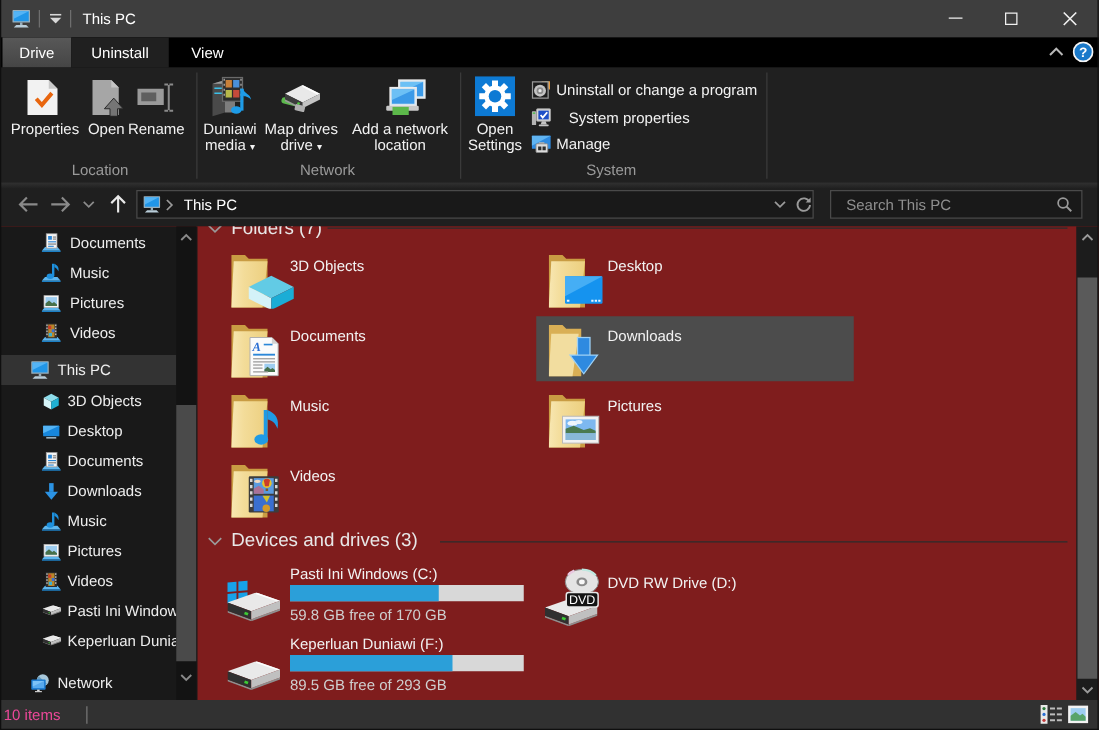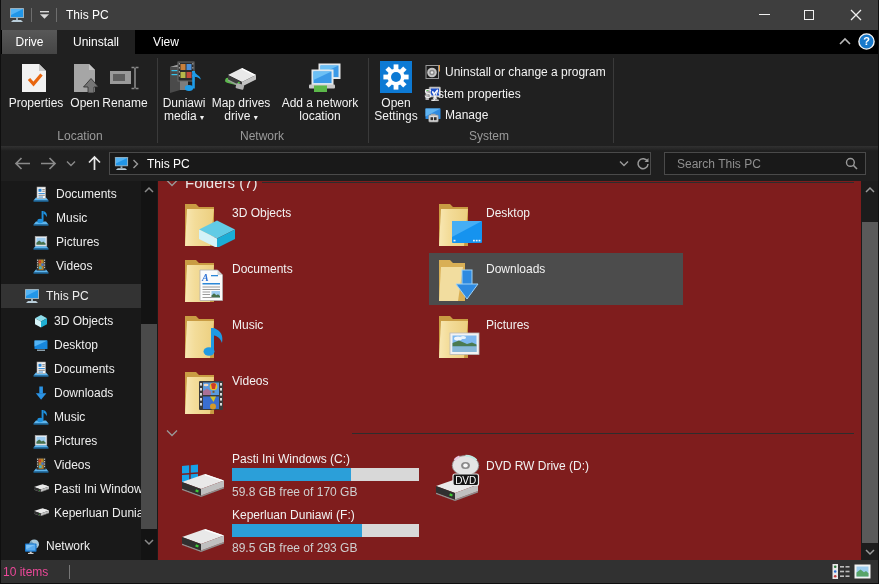--- a/index.html
+++ b/index.html
@@ -181,21 +181,21 @@
   <div class="btxt" style="left:445px;top:12px;text-align:left">Uninstall or change a program</div>
   <svg class="ab" style="left:425px;top:32px" width="16" height="16" viewBox="0 0 16 16">
     <rect x="0.5" y="3" width="3.4" height="11" rx="0.5" fill="#b5b5b5"></rect>
     <rect x="1.2" y="4" width="2" height="1" fill="#3fbf3f"></rect>
     <rect x="4.2" y="1" width="11.3" height="10" rx="0.8" fill="#d5d5d5" stroke="#9a9a9a" stroke-width="0.7"></rect>
     <rect x="5.7" y="2.5" width="8.3" height="7" fill="#1d4fc8"></rect>
     <path d="M7.5,6 l1.7,2 l3.6,-4.2" fill="none" stroke="#ffffff" stroke-width="1.5"></path>
     <polygon points="8.5,11 11.5,11 12.5,13.5 7.5,13.5" fill="#c4c4c4"></polygon>
     <rect x="6" y="13.5" width="8" height="1.4" rx="0.7" fill="#c4c4c4"></rect>
   </svg>
-  <div class="btxt" style="left:424px;top:34px;text-align:right">System properties</div>
+  <div class="btxt" style="left:455px;top:34px;text-align:right">System properties</div>
   <svg class="ab" style="left:425px;top:53px" width="16" height="16" viewBox="0 0 16 16">
     <rect x="0.5" y="1.5" width="15" height="10.5" rx="0.5" fill="#2e8ae0"></rect>
     <path d="M0.5,1.5 h15 l-15,8 z" fill="#60b4f2"></path>
     <rect x="6" y="6.8" width="4.5" height="1.8" fill="#b5b5b5"></rect>
     <rect x="3.8" y="8" width="9.4" height="7" rx="0.8" fill="#dcdcdc" stroke="#8a8a8a" stroke-width="0.7"></rect>
     <rect x="5.5" y="10.2" width="2.6" height="3" fill="#2e2e2e"></rect>
     <rect x="9" y="10.2" width="2.6" height="3" fill="#2e2e2e"></rect>
   </svg>
   <div class="btxt" style="left:445px;top:55px;text-align:left">Manage</div>
   <div class="rsep" style="left:613px"></div>
@@ -493,20 +493,21 @@
   <rect x="35" y="19" width="2" height="2.6" fill="#d9d9d9"></rect>
   <rect x="35" y="24" width="2" height="2.6" fill="#d9d9d9"></rect>
   <rect x="35" y="29" width="2" height="2.6" fill="#d9d9d9"></rect>
   <rect x="35" y="34" width="2" height="2.6" fill="#d9d9d9"></rect>
 </svg>
 <div class="tilelbl" style="left:232px;top:193px">Videos</div>
 
 <svg class="ab" style="left:166px;top:248px" width="12" height="8" viewBox="0 0 12 8">
         <path d="M1,1.5 L6,6.5 L11,1.5" fill="none" stroke="#9a9a9a" stroke-width="1.3"></path>
       </svg>
+<div class="hdr" style="left:185px;top:243px">Devices and drives (3)</div>
 <div class="hline" style="left:352px;top:252px;width:502px"></div>
 
 <svg class="ab" style="left:180px;top:281px" width="46" height="36" viewBox="0 0 46 36">
   <g transform="translate(2,3) skewY(-5)">
     <rect x="0" y="1" width="7.2" height="7.6" fill="#17a2e8"></rect>
     <rect x="8.7" y="1" width="7.3" height="7.6" fill="#17a2e8"></rect>
     <rect x="0" y="10.1" width="7.2" height="7.6" fill="#17a2e8"></rect>
     <rect x="8.7" y="10.1" width="7.3" height="7.6" fill="#17a2e8"></rect>
   </g>
   <use href="#drv" x="2" y="12" width="42" height="23"></use>

